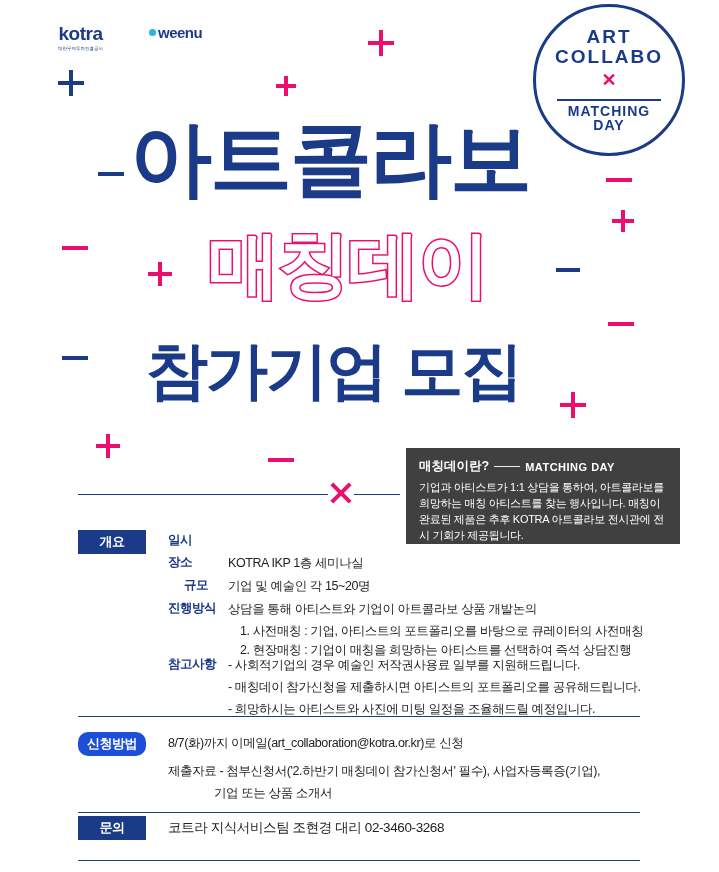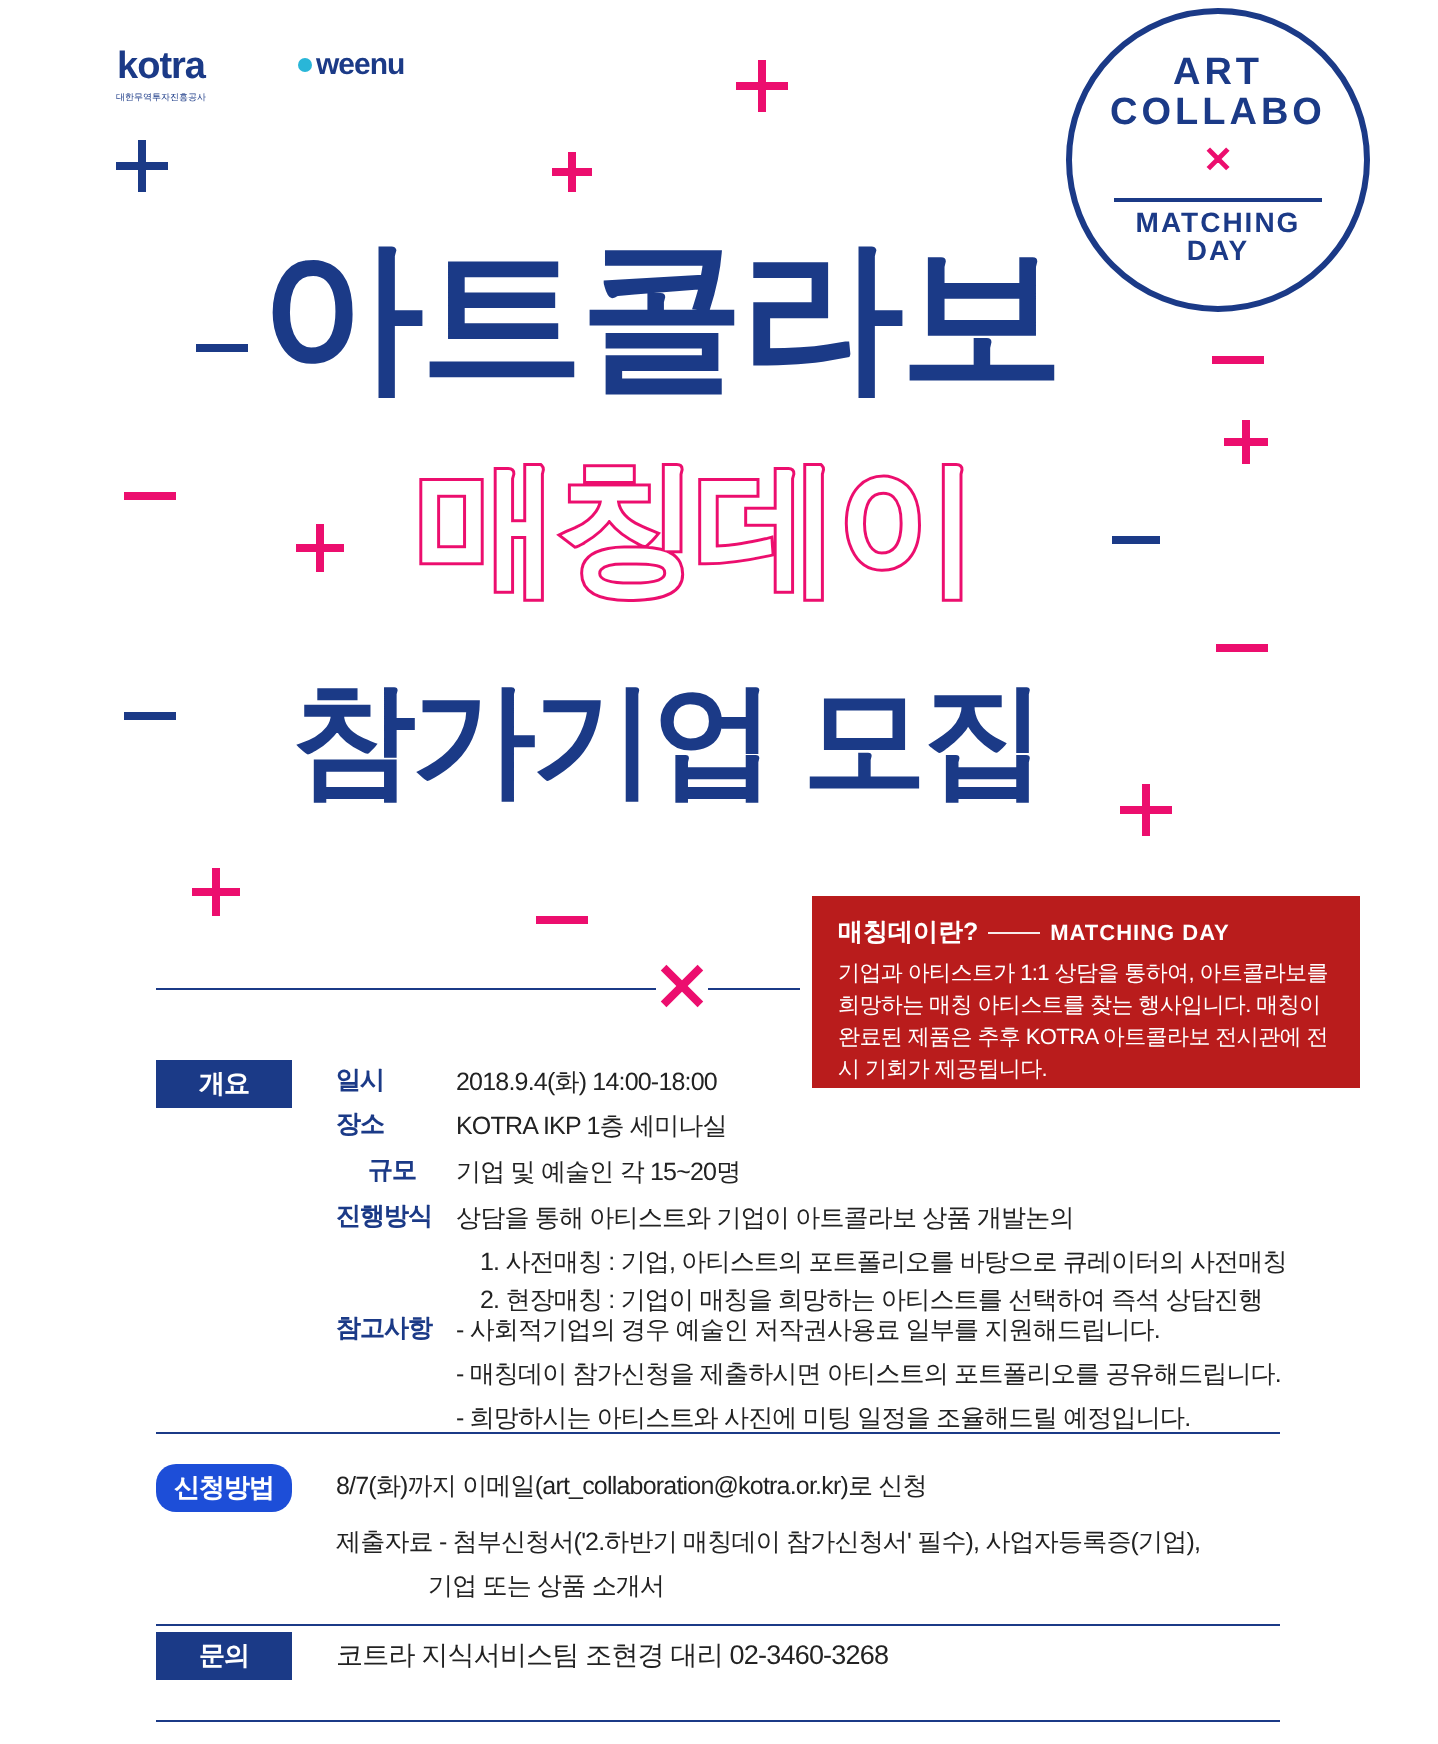--- a/index.html
+++ b/index.html
@@ -197,21 +197,21 @@
     white-space: nowrap;
   }
 
   
   .infobox {
     position: absolute;
     left: 406px;
     top: 448px;
     width: 274px;
     height: 96px;
-    background: #b91c1c;
+    background: #404040;
     color: #ffffff;
     box-sizing: border-box;
     padding: 10px 12px 8px 13px;
   }
   .infobox-head {
     display: flex;
     align-items: center;
     font-size: 12.5px;
     font-weight: bold;
     margin-bottom: 5px;
@@ -331,21 +331,20 @@
 
   <div class="hr" style="left:78px; top:494px; width:250px;"></div>
   <div class="hr" style="left:354px; top:494px; width:46px;"></div>
   <div class="hr" style="left:78px; top:716px; width:562px;"></div>
   <div class="hr" style="left:78px; top:812px; width:562px;"></div>
   <div class="hr" style="left:78px; top:860px; width:562px;"></div>
 
   <div class="tag blue" style="left:78px; top:530px;">개요</div>
 
   <div class="label" style="left:168px; top:532px;">일시</div>
-  <div class="value" style="left:228px; top:532px;">2018.9.4(화) 14:00-18:00</div>
 
   <div class="label" style="left:168px; top:554px;">장소</div>
   <div class="value" style="left:228px; top:554px;">KOTRA IKP 1층 세미나실</div>
 
   <div class="label" style="left:168px; top:577px;margin-left:16px;">규모</div>
   <div class="value" style="left:228px; top:577px;">기업 및 예술인 각 15~20명</div>
 
   <div class="label" style="left:168px; top:600px;">진행방식</div>
   <div class="value" style="left:228px; top:600px;">상담을 통해 아티스트와 기업이 아트콜라보 상품 개발논의</div>
   <div class="value" style="left:240px; top:622px;">1. 사전매칭 : 기업, 아티스트의 포트폴리오를 바탕으로 큐레이터의 사전매칭</div>

